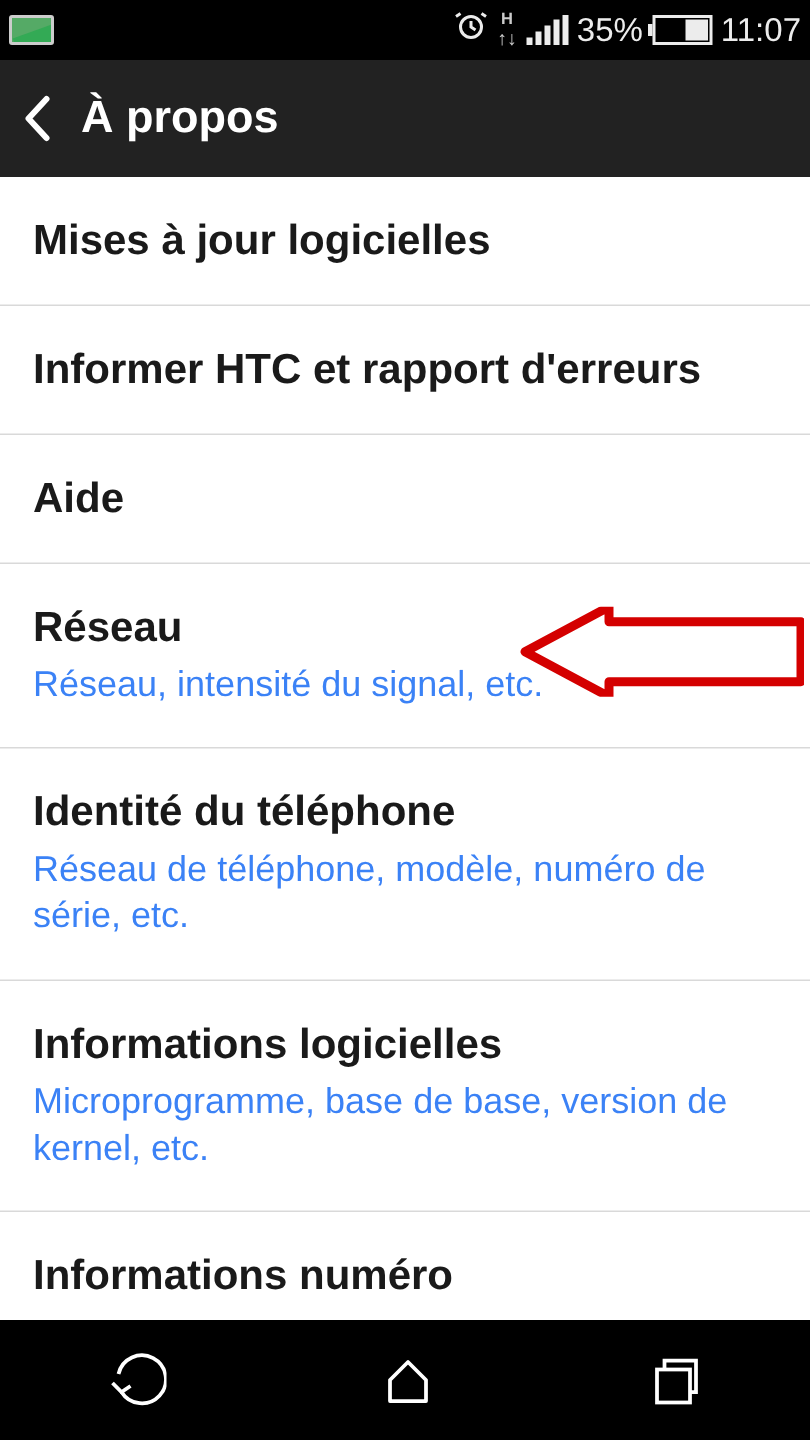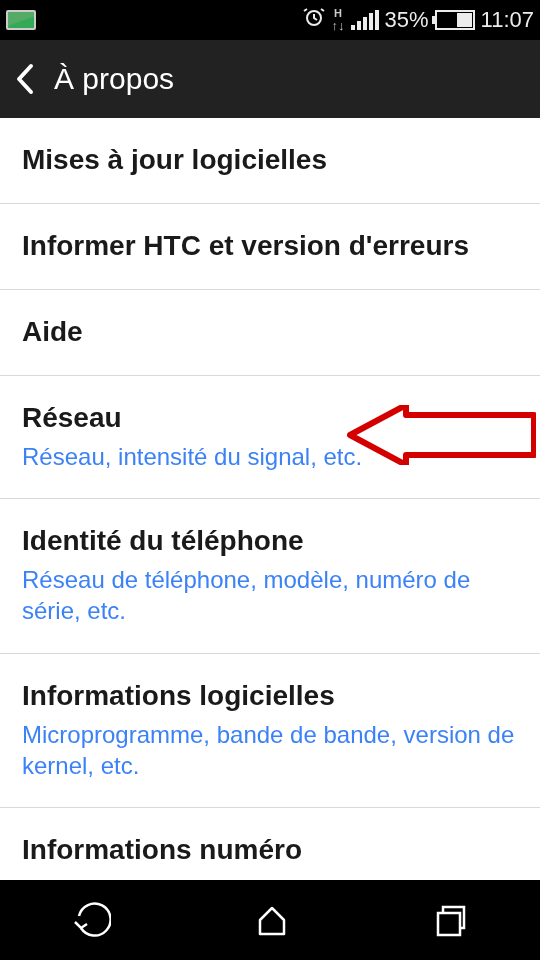--- a/index.html
+++ b/index.html
@@ -7,21 +7,21 @@
   .status-bar { height: 40px; background: #000; color: #ececec; display: flex; align-items: center; padding: 0 6px; font-size: 22px; }
   .status-left { display: flex; align-items: center; gap: 6px; }
   .status-right { margin-left: auto; display: flex; align-items: center; gap: 6px; }
   .pic-icon { width: 30px; height: 20px; border: 2px solid #ccc; border-radius: 2px; background: linear-gradient(#5a6, #5a6); position: relative; overflow: hidden; }
   .pic-icon::after { content: ""; position: absolute; left: 3px; top: 8px; width: 30px; height: 20px; background: #3a5; transform: rotate(-20deg); }
   .battery { width: 40px; height: 20px; border: 2px solid #ececec; position: relative; }
   .battery::before { content:""; position:absolute; left:-5px; top:4px; width:3px; height:8px; background:#ececec; }
   .battery-fill { position:absolute; right:1px; top:1px; bottom:1px; width:40%; background:#ececec; }
   .header { height: 78px; background: #222; color: #fff; display: flex; align-items: center; padding: 0 14px; gap: 18px; }
   .back-chevron svg { display:block; }
-  .header-title { font-size: 30px; font-weight: 400; }
+  .header-title { font-size: 30px; font-weight: 700; }
   .list { background: #fff; }
   .item { padding: 24px 22px 26px 22px; border-bottom: 1px solid #d9d9d9; position: relative; }
   .item-title { font-size: 28px; color: #1a1a1a; font-weight: 600; line-height: 1.25; }
   .item-sub { font-size: 24px; color: #3b82f6; margin-top: 6px; line-height: 1.3; }
   .arrow-annot { position: absolute; right: 4px; top: 50%; transform: translateY(-50%); }
   .nav-bar { position: absolute; left:0; right:0; bottom:0; height: 80px; background:#000; display:flex; justify-content: space-around; align-items:center; }
   .nav-bar svg { display:block; }
   
   .sig { display:flex; align-items:flex-end; gap:2px; height:20px; }
   .sig span { width:4px; background:#ececec; }
@@ -74,21 +74,21 @@
   <span class="header-title">À propos</span>
 </div>
 
 <div class="list">
 
   <div class="item">
     <div class="item-title">Mises à jour logicielles</div>
   </div>
 
   <div class="item">
-    <div class="item-title">Informer HTC et version d'erreurs</div>
+    <div class="item-title">Informer HTC et rapport d'erreurs</div>
   </div>
 
   <div class="item">
     <div class="item-title">Aide</div>
   </div>
 
   <div class="item">
     <div class="item-title">Réseau</div>
     <div class="item-sub">Réseau, intensité du signal, etc.</div>
     <span class="arrow-annot">
@@ -98,21 +98,21 @@
     </span>
   </div>
 
   <div class="item">
     <div class="item-title">Identité du téléphone</div>
     <div class="item-sub">Réseau de téléphone, modèle, numéro de série, etc.</div>
   </div>
 
   <div class="item">
     <div class="item-title">Informations logicielles</div>
-    <div class="item-sub">Microprogramme, bande de bande, version de kernel, etc.</div>
+    <div class="item-sub">Microprogramme, base de base, version de kernel, etc.</div>
   </div>
 
   <div class="item" style="border-bottom:none; padding-bottom:8px;">
     <div class="item-title">Informations numéro</div>
   </div>
 
 </div>
 
 <div class="nav-bar">
   <span>

